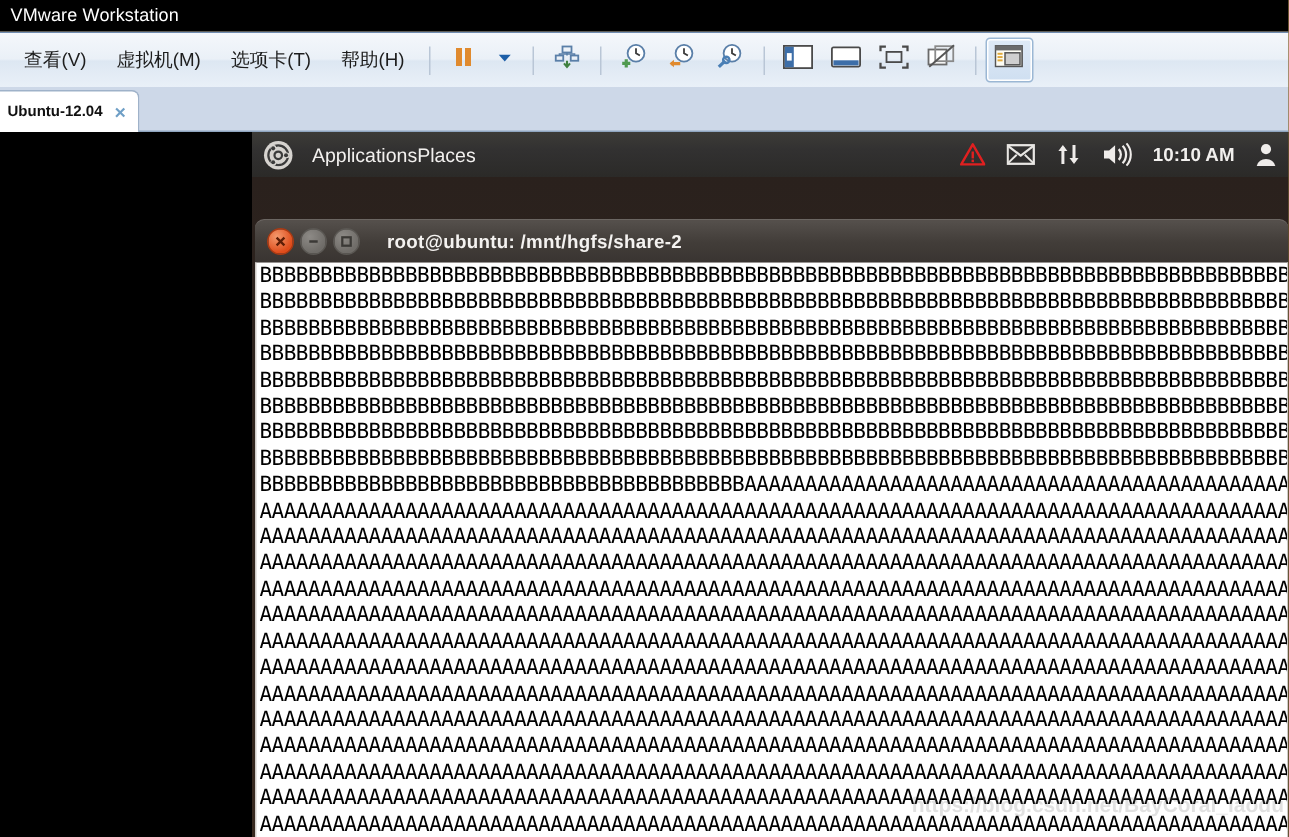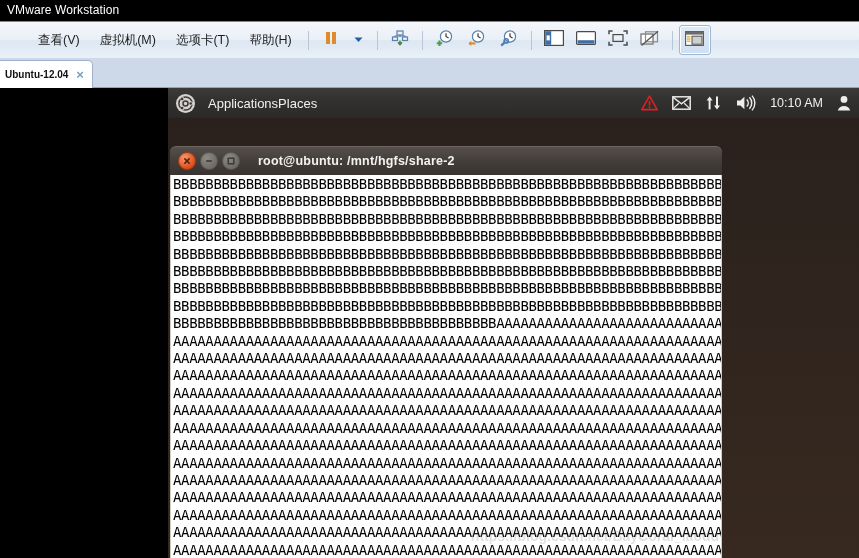--- a/index.html
+++ b/index.html
@@ -21,21 +21,21 @@
   .vm-titlebar .tb-text{letter-spacing:.1px;}
 
   
   .vm-chrome{
     position:absolute;left:0;top:21px;width:859px;height:37px;
     background:linear-gradient(to bottom,#f4f7fb 0%,#eaf0f7 48%,#dde7f2 52%,#e9f0f8 100%);
     border-top:1px solid #6e8bb0;
     box-sizing:border-box;
     display:flex;align-items:center;
   }
-  .menu-row{display:flex;align-items:center;height:100%;padding-left:6px;margin-left:22px;}
+  .menu-row{display:flex;align-items:center;height:100%;padding-left:6px;}
   .menu-item{
     font-size:12.5px;color:#1d1d1d;padding:3px 10px;white-space:nowrap;
     border-radius:2px;cursor:default;
   }
   .sep{
     width:1px;height:19px;background:#b9c6d6;margin:0 6px;flex:0 0 auto;
   }
   .tb-btn{
     width:30px;height:28px;display:flex;align-items:center;justify-content:center;
     border-radius:3px;border:1px solid transparent;flex:0 0 auto;
@@ -92,33 +92,33 @@
   .ubuntu-logo{
     width:19px;height:19px;border-radius:50%;
     background:#d6d3cf;position:relative;flex:0 0 auto;
     display:flex;align-items:center;justify-content:center;
   }
   .ubuntu-logo svg{display:block;}
   .gmenu{
     font-size:13px;color:#f2f0ee;margin-left:0;white-space:nowrap;
   }
   .gmenu.first{margin-left:13px;}
-  .gtray{margin-left:auto;display:flex;align-items:center;gap:14px;padding-right:2px;}
+  .gtray{margin-left:auto;display:flex;align-items:center;gap:14px;padding-right:2px;font-weight:bold;}
   .gtray .ico{display:flex;align-items:center;justify-content:center;}
   .gclock{font-size:12.5px;color:#f2f0ee;white-space:nowrap;}
 
   
   .gdesk{
     position:absolute;left:0;top:30px;width:691px;height:440px;
     background:linear-gradient(to bottom,#2a211d 0%,#37291f 100%);
   }
 
   
   .term{
-    position:absolute;left:2px;top:58px;width:552px;height:412px;
+    position:absolute;left:2px;top:58px;width:689px;height:412px;
     overflow:hidden;
   }
   .term-tb{
     height:29px;width:100%;
     background:linear-gradient(to bottom,#55504c 0%,#423d39 52%,#393431 100%);
     border-top-left-radius:6px;border-top-right-radius:6px;
     border-top:1px solid #6b6662;
     display:flex;align-items:center;
     box-sizing:border-box;padding-left:8px;
   }

